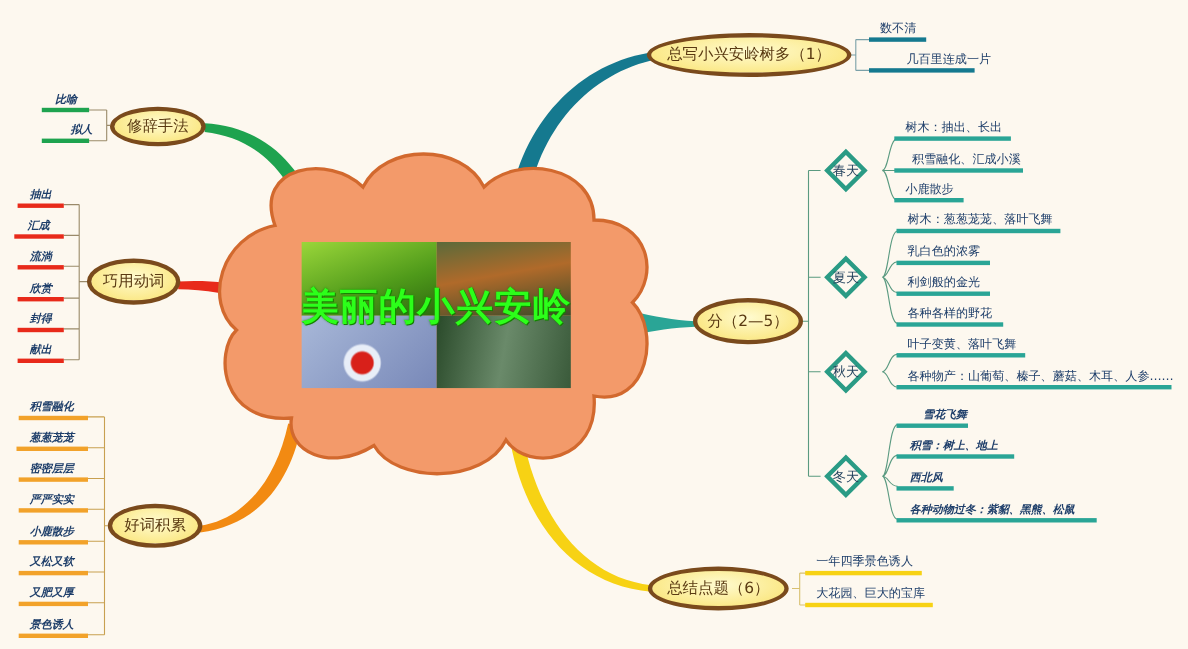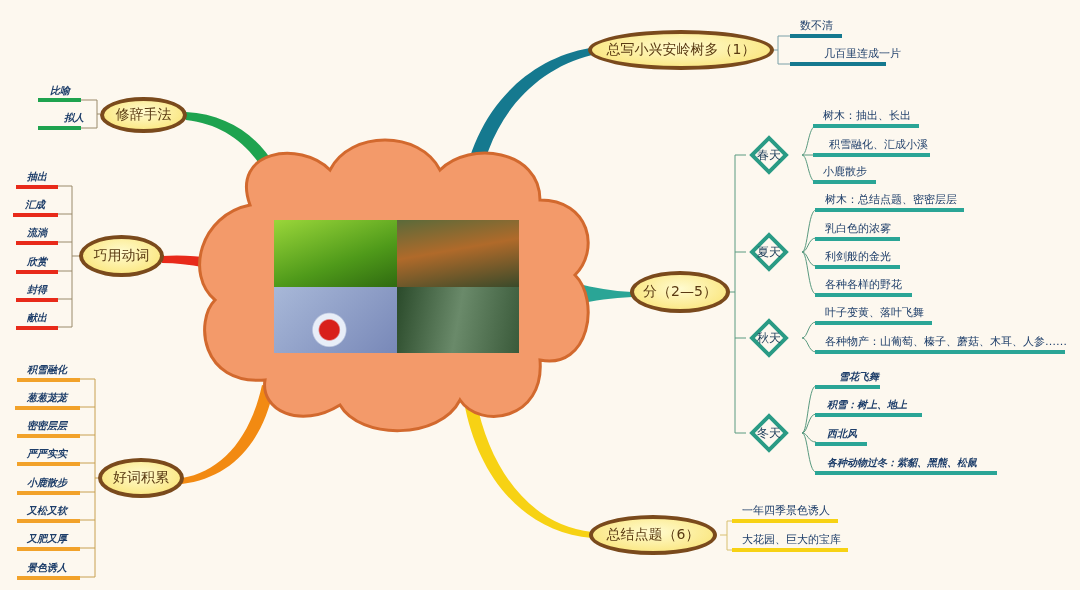--- a/index.html
+++ b/index.html
@@ -65,20 +65,21 @@
   <g stroke="#d8c070" stroke-width="1" fill="none">
     <path d="M727,521 L727,550 M727,521 L738,521 M727,550 L738,550 M720,535 L727,535"></path>
   </g>
 </svg>
 
 <div class="title-img">
   <div class="q" style="left:0;top:0;background:linear-gradient(160deg,#9ad63a,#4f9a1a 60%,#2f6a10);"></div>
   <div class="q" style="left:50%;top:0;background:linear-gradient(170deg,#5a6a3a,#b06a2a 45%,#3a4a2a);"></div>
   <div class="q" style="left:0;top:50%;background:radial-gradient(circle at 45% 65%,#d8201a 0 12%,#e8eef8 14% 20%,transparent 22%),linear-gradient(135deg,#a8b8d8,#7888b8);"></div>
   <div class="q" style="left:50%;top:50%;background:linear-gradient(100deg,#2a4a2a,#6a8a6a 50%,#3a5a3a);"></div>
+  <div class="title-text">美丽的小兴安岭</div>
 </div>
 
 <div class="node" style="left:100px;top:97px;width:87px;height:36px;">
     <span>修辞手法</span>
   </div>
 <div class="leaf it" style="left:50px;top:84px;">比喻</div>
 <div class="bar" style="left:38px;top:98px;width:43px;background:#1ea34f;"></div>
 <div class="leaf it" style="left:64px;top:111px;">拟人</div>
 <div class="bar" style="left:38px;top:126px;width:43px;background:#1ea34f;"></div>
 
@@ -136,21 +137,21 @@
 <div class="leaf" style="left:823px;top:108px;">树木：抽出、长出</div>
 <div class="bar" style="left:813px;top:124px;width:106px;background:#2aa596;"></div>
 <div class="leaf" style="left:829px;top:137px;">积雪融化、汇成小溪</div>
 <div class="bar" style="left:813px;top:153px;width:117px;background:#2aa596;"></div>
 <div class="leaf" style="left:823px;top:164px;">小鹿散步</div>
 <div class="bar" style="left:813px;top:180px;width:63px;background:#2aa596;"></div>
 
 <div class="diamond" style="left:749px;top:232px;">
     <span>夏天</span>
   </div>
-<div class="leaf" style="left:825px;top:192px;">树木：总结点题、密密层层</div>
+<div class="leaf" style="left:825px;top:192px;">树木：葱葱茏茏、落叶飞舞</div>
 <div class="bar" style="left:815px;top:208px;width:149px;background:#2aa596;"></div>
 <div class="leaf" style="left:825px;top:221px;">乳白色的浓雾</div>
 <div class="bar" style="left:815px;top:237px;width:85px;background:#2aa596;"></div>
 <div class="leaf" style="left:825px;top:249px;">利剑般的金光</div>
 <div class="bar" style="left:815px;top:265px;width:85px;background:#2aa596;"></div>
 <div class="leaf" style="left:825px;top:277px;">各种各样的野花</div>
 <div class="bar" style="left:815px;top:293px;width:97px;background:#2aa596;"></div>
 
 <div class="diamond" style="left:749px;top:318px;">
     <span>秋天</span>

